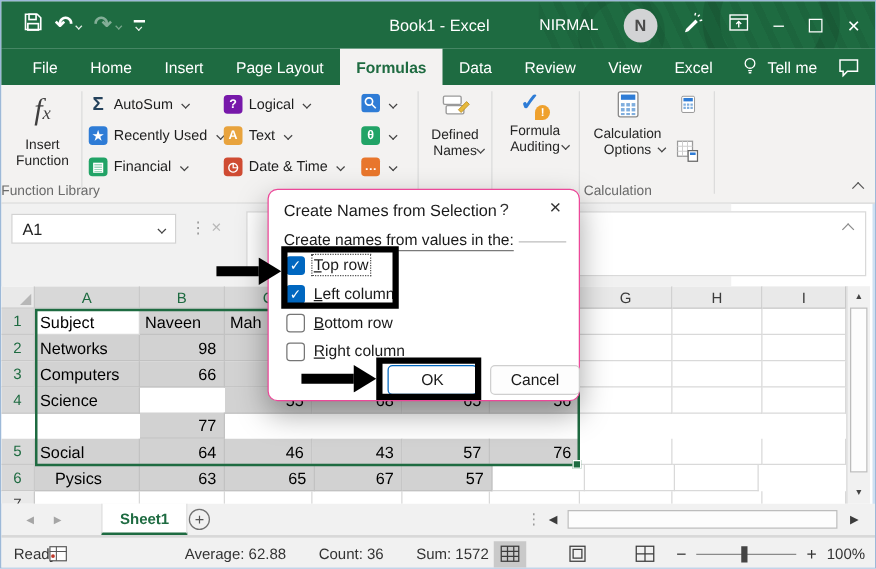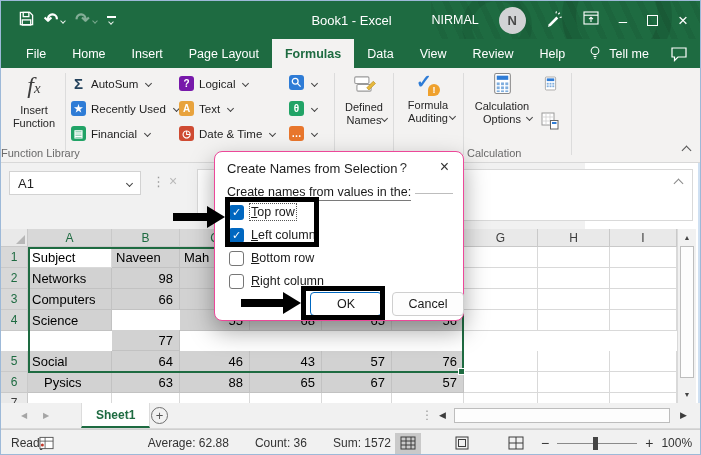--- a/index.html
+++ b/index.html
@@ -33,21 +33,21 @@
   .tab { display:flex; align-items:center; padding:0 13px; cursor:default; }
   .tab.active { background:#f3f2f1; color:#1e6b41; font-weight:bold; }
   .tellme { display:flex; align-items:center; gap:7px; padding:0 10px; }
   .comment-btn { position:absolute; right:14px; top:0; height:29px; display:flex; align-items:center; }
 
   
   .ribbon { position:absolute; left:0; top:67px; width:701px; height:95px; background:#f3f2f1; border-bottom:1px solid #d8d8d8; }
   .vsep { position:absolute; top:5px; height:82px; width:1px; background:#dcdcdc; }
   .bigbtn { position:absolute; top:4px; display:flex; flex-direction:column; align-items:center; font-size:11px; color:#262626; text-align:center; }
   .bigbtn .lbl { line-height:13px; margin-top:3px; }
-  .fx-glyph { font-family:"Liberation Serif", serif; font-style:italic; font-size:24px; color:#3e3e3e; line-height:26px; }
+  .fx-glyph { font-family:"Liberation Serif", serif; font-style:italic; font-size:24px; color:#3e3e3e; line-height:32px; }
   .fx-glyph .sub { font-size:15px; }
   .medcol { position:absolute; top:5px; display:flex; flex-direction:column; gap:4px; }
   .medbtn { display:flex; align-items:center; gap:5px; height:21px; font-size:11.5px; color:#1e1e1e; white-space:nowrap; }
   .sqicon { width:15px; height:15px; border-radius:3px; color:#fff; font-size:10px; font-weight:bold; display:flex; align-items:center; justify-content:center; flex:none; }
   .sigma { font-size:15px; font-weight:bold; color:#24425c; width:15px; text-align:center; }
   .grp-label { position:absolute; bottom:3px; font-size:11px; color:#6a6a6a; text-align:left; }
   .chev-up { display:inline-block; width:7px; height:7px; border-top:1.5px solid #555; border-right:1.5px solid #555; transform:rotate(-45deg); }
   .ribbon-collapse { position:absolute; right:12px; bottom:8px; }
   .audit-icon { position:relative; width:24px; height:24px; }
   .audit-icon .ck { position:absolute; left:0; top:-2px; color:#2e7cd6; font-size:19px; font-weight:bold; }
@@ -176,23 +176,23 @@
   </div>
 
   <div class="tabrow">
     <div class="tabs-left" id="tabs-left">
         <div class="tab">File</div>
         <div class="tab">Home</div>
         <div class="tab">Insert</div>
         <div class="tab">Page Layout</div>
         <div class="tab active">Formulas</div>
         <div class="tab">Data</div>
+        <div class="tab">Review</div>
         <div class="tab">View</div>
-        <div class="tab">Review</div>
-        <div class="tab">Help</div>
+        <div class="tab">Excel</div>
       </div>
     <div class="tellme">
       <span>
         <svg width="14" height="15" viewBox="0 0 16 17" fill="none" stroke="#fff" stroke-width="1.2">
           <circle cx="8" cy="6.5" r="4.4"></circle>
             <path d="M6.3 13 h3.4 M6.8 15 h2.4"></path>
         </svg>
       </span>
       <span>Tell me</span>
     </div>
@@ -424,21 +424,20 @@
         <div class="cell sel num" style="width: 70px;">57</div>
         <div class="cell sel num" style="width: 72px;">76</div>
         <div class="cell" style="width: 74px;"></div>
         <div class="cell" style="width: 72px;"></div>
         <div class="cell" style="width: 67px;"></div>
       </div>
       <div class="grow">
         <div class="rhdr selhdr" style="width: 27px;">6</div>
         <div class="cell sel" style="width: 84px; padding-left: 16px;">Pysics</div>
         <div class="cell sel num" style="width: 68px;">63</div>
-        <div class="cell sel num" style="width: 70px;">88</div>
         <div class="cell sel num" style="width: 72px;">65</div>
         <div class="cell sel num" style="width: 70px;">67</div>
         <div class="cell sel num" style="width: 72px;">57</div>
         <div class="cell" style="width: 74px;"></div>
         <div class="cell" style="width: 72px;"></div>
         <div class="cell" style="width: 67px;"></div>
       </div>
       <div class="grow">
         <div class="rhdr" style="width: 27px;">7</div>
         <div class="cell" style="width: 84px;"></div>

